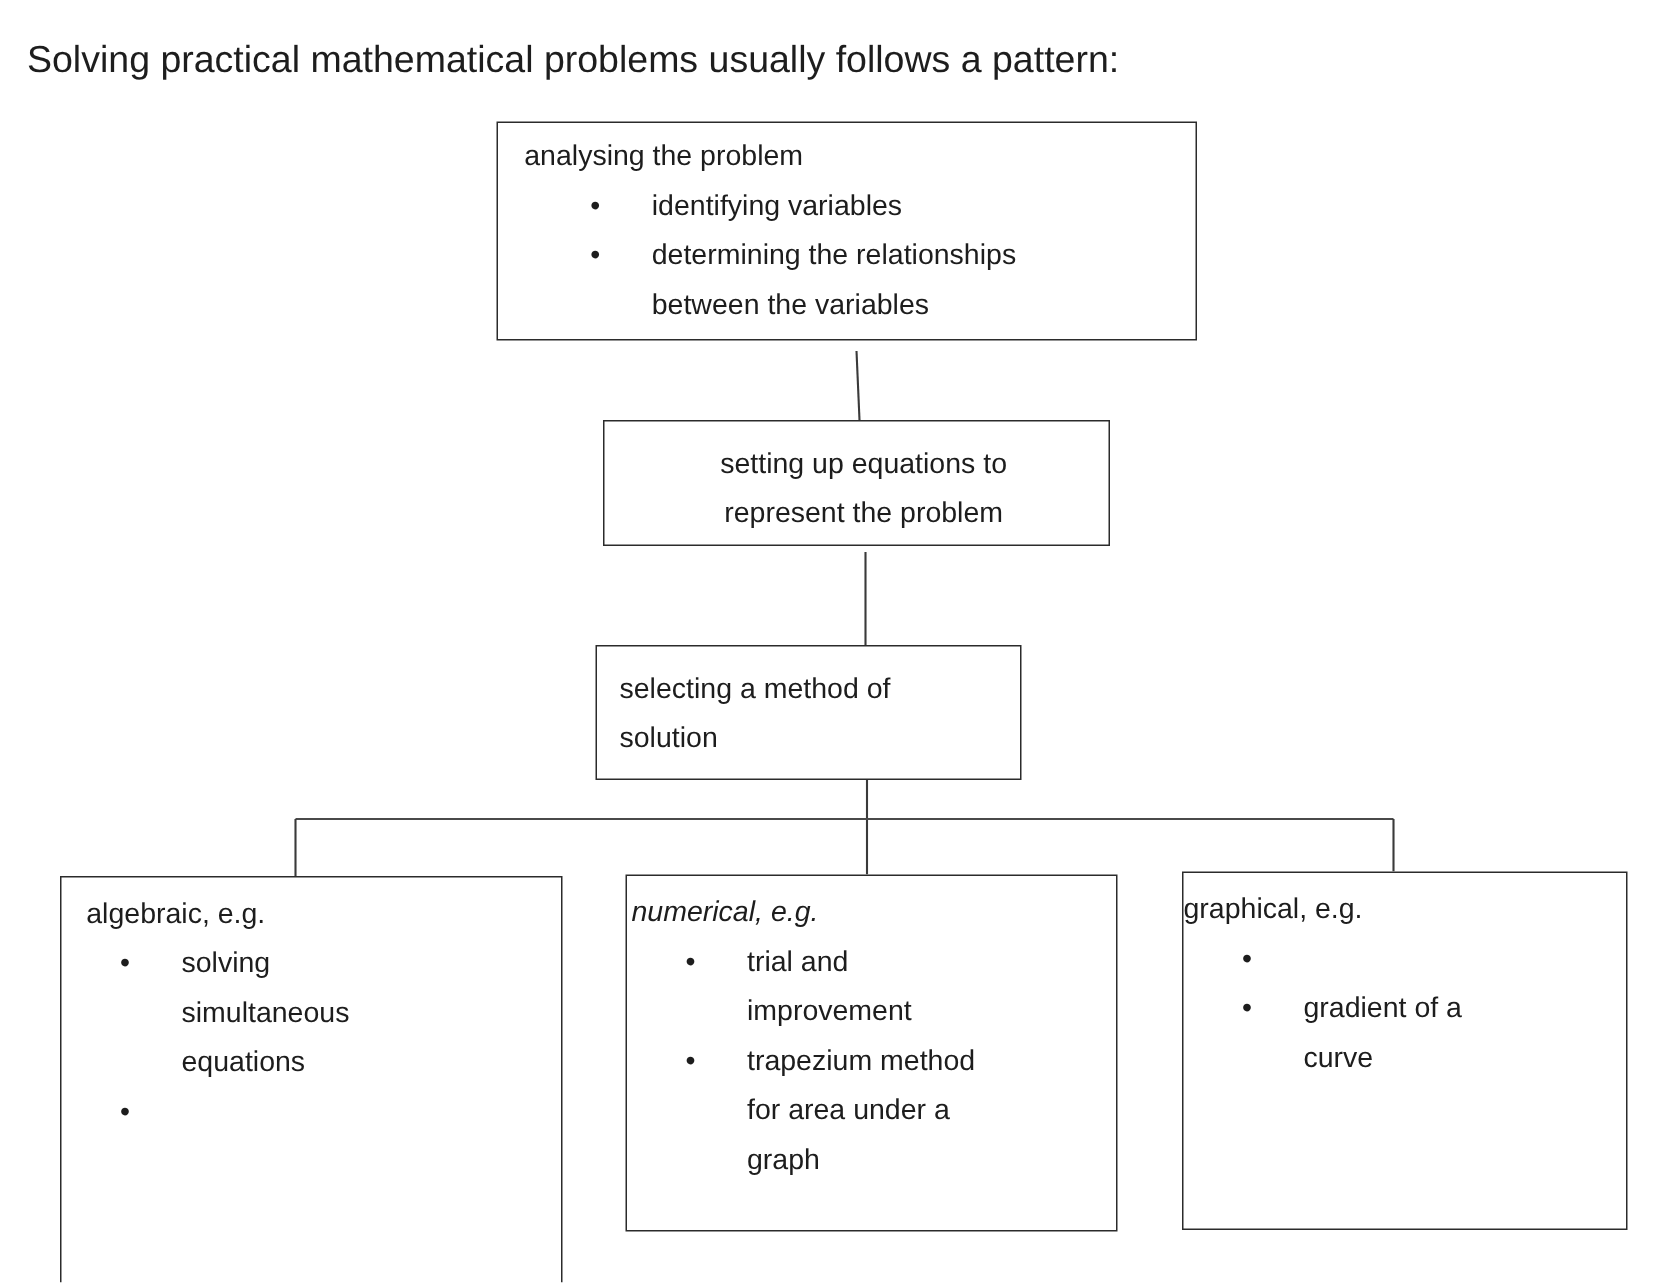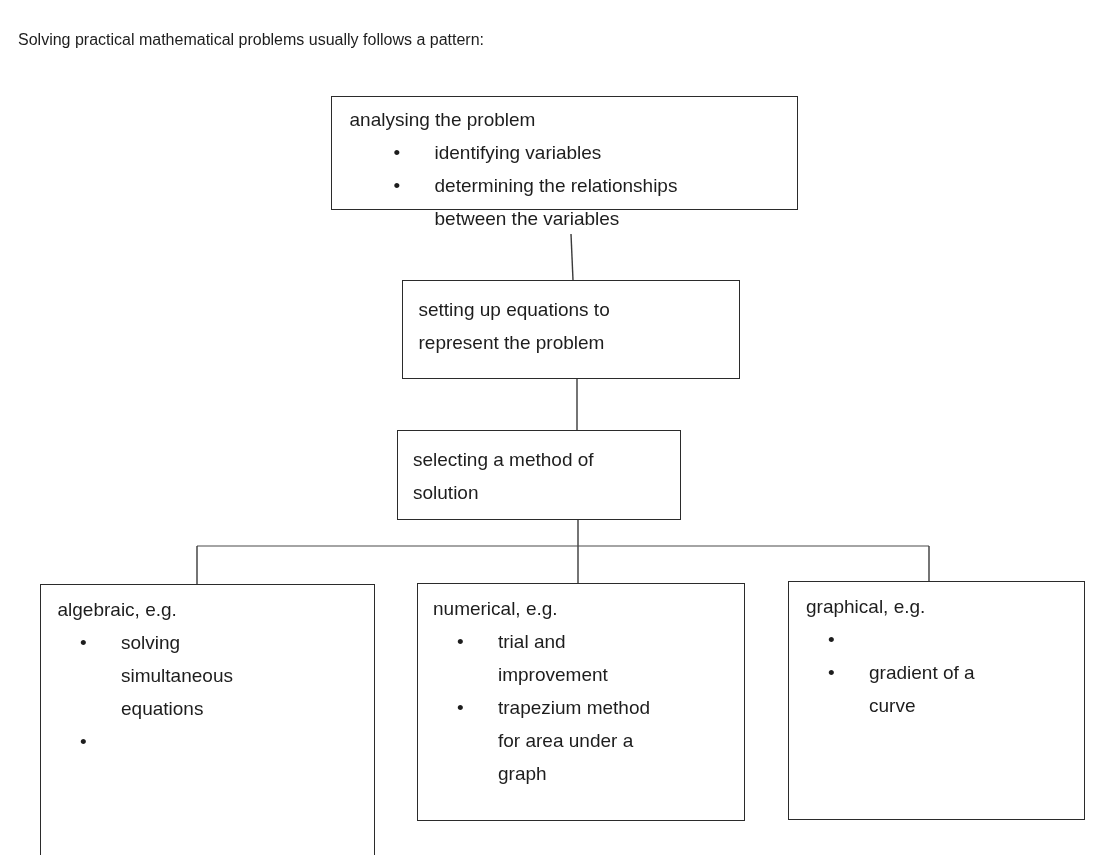--- a/index.html
+++ b/index.html
@@ -9,21 +9,21 @@
     height: 855px;
     background: #ffffff;
     font-family: "Liberation Sans", sans-serif;
     color: #1d1d1d;
     overflow: hidden;
   }
   .title {
     position: absolute;
     left: 18px;
     top: 27px;
-    font-size: 16px;
+    font-size: 25px;
     line-height: 26px;
     white-space: nowrap;
   }
   .lines {
     position: absolute;
     left: 0; top: 0;
     width: 1109px; height: 855px;
   }
   .box {
     position: absolute;
@@ -32,35 +32,35 @@
     background: #ffffff;
     font-size: 19px;
     line-height: 33px;
   }
   .heading { display: block; white-space: pre-line; }
   .bullet { display: flex; align-items: flex-start; }
   .dot { flex: 0 0 auto; width: 41px; }
   .btxt { white-space: pre-line; }
 
   
-  .box-a { left: 331px; top: 96px;  width: 467px; height: 114px; padding: 6px 6px 0 17.5px; }
+  .box-a { left: 331px; top: 81px;  width: 467px; height: 146px; padding: 6px 6px 0 17.5px; }
   .box-a .bullet { padding-left: 44px; }  
   .box-a { padding-left: 0; }
   .box-a .heading { margin-left: 17.5px; }
   .box-a .bullet { padding-left: 61.5px; }
 
-  .box-b { left: 402px; top: 280px; width: 338px; height: 99px; padding: 12px 6px 0 15.5px; }
+  .box-b { left: 402px; top: 280px; width: 338px; height: 84px; padding: 12px 6px 0 15.5px; text-align: center; }
   .box-c { left: 397px; top: 430px; width: 284px; height: 90px; padding: 12px 6px 0 15px; }
 
   .box-d { left: 40px;  top: 584px; width: 335px; height: 298px; padding: 8px 4px 0 0; }
   .box-e { left: 417px; top: 583px; width: 328px; height: 238px; padding: 8px 4px 0 0; }
   .box-f { left: 788px; top: 581px; width: 297px; height: 239px; padding: 8px 4px 0 0; }
   .box-d .heading { margin-left: 16.5px; }
-  .box-e .heading { margin-left: 15px; }
-  .box-f .heading { margin-left: 17px; }
+  .box-e .heading { margin-left: 3px; font-style: italic; }
+  .box-f .heading { }
   .box-d .bullet, .box-e .bullet, .box-f .bullet { padding-left: 39px; }
 </style>
 </head>
 <body>
 
 <div class="page">
 
   <div class="title">Solving practical mathematical problems usually follows a pattern:</div>
 
   <svg class="lines" viewBox="0 0 1109 855" xmlns="http://www.w3.org/2000/svg">

